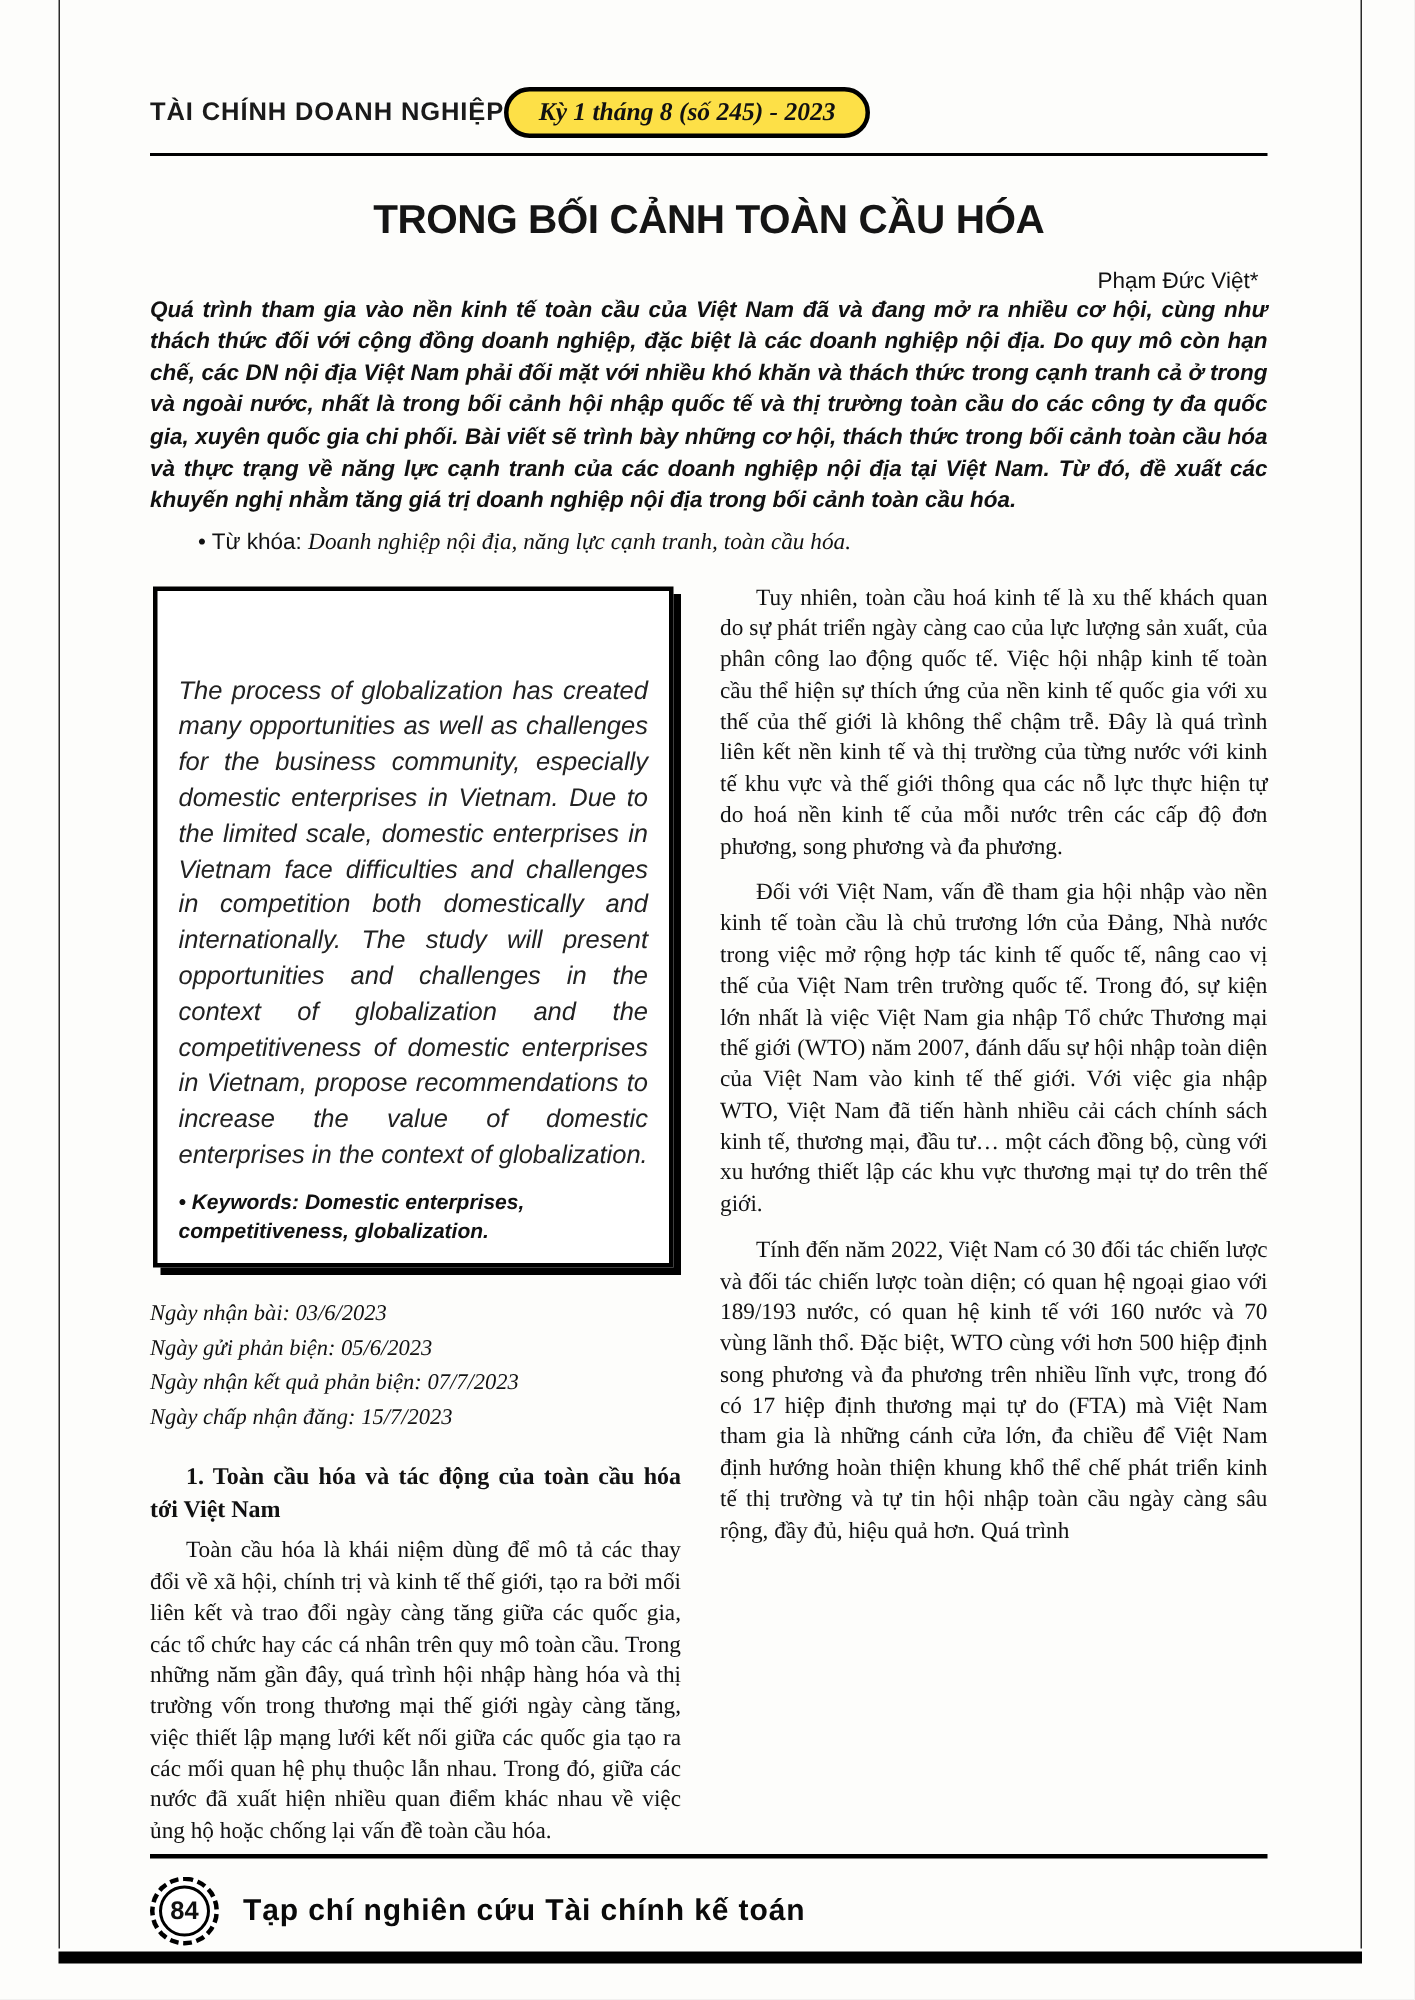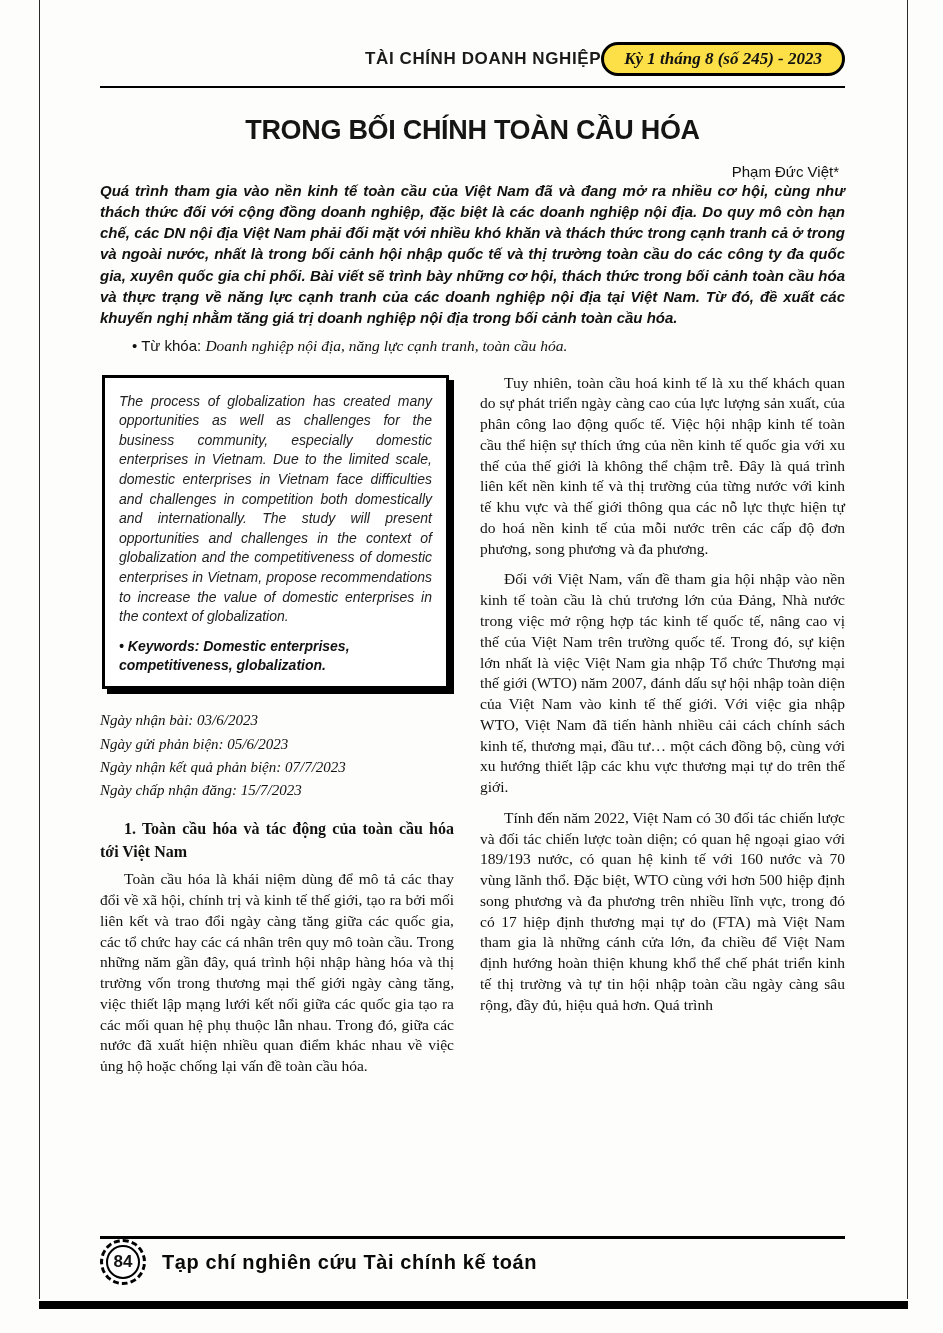--- a/index.html
+++ b/index.html
@@ -8,21 +8,21 @@
     position:relative; width:943px; height:1333px; margin:0 auto;
     background:#fdfdfb; color:#111; overflow:hidden;
     font-family:"Liberation Serif", serif;
   }
   .frame-left { position:absolute; left:39px; top:0; bottom:34px; width:1px; background:#2a2a2a; }
   .frame-right { position:absolute; right:35px; top:0; bottom:34px; width:1px; background:#2a2a2a; }
   .bottom-bar { position:absolute; left:39px; right:35px; bottom:24px; height:8px; background:#000; }
 
   .content { position:absolute; left:100px; right:98px; top:0; }
 
-  .header-row { margin-top:42px; display:flex; justify-content:flex-end; align-items:center; }
+  .header-row { margin-top:58px; display:flex; justify-content:flex-start; align-items:center; }
   .section-label {
     font-family:"Liberation Sans", sans-serif; font-weight:bold; font-size:17px;
     letter-spacing:0.6px; color:#1a1a1a;
   }
   .issue-badge {
     border:3px solid #000; border-radius:18px; padding:4px 20px;
     font-family:"Liberation Serif", serif; font-weight:bold; font-style:italic;
     font-size:17px; background:#fde047;
   }
   .header-rule { height:2px; background:#000; margin-top:10px; }
@@ -45,41 +45,41 @@
 
   .cols { display:flex; gap:26px; margin-top:16px; font-size:15.5px; line-height:1.34; }
   .col-left { width:354px; flex:0 0 354px; }
   .col-right { flex:1; }
 
   .en-box {
     border:3px solid #000; box-shadow:5px 5px 0 #000; background:#fff;
     padding:14px 14px 12px 14px; margin:4px 5px 0 2px;
   }
   .en-abstract {
-    font-family:"Liberation Sans", sans-serif; font-style:italic; font-size:14px;
-    line-height:1.4; text-align:justify; color:#222;
+    font-family:"Liberation Sans", sans-serif; font-style:italic; font-size:17px;
+    line-height:1.4; text-align:justify; color:#222;margin-top:41px;
   }
   .en-keywords {
     margin-top:10px; font-family:"Liberation Sans", sans-serif; font-style:italic;
     font-weight:bold; font-size:14px; line-height:1.35;
   }
   .dates { margin-top:20px; font-style:italic; font-size:15px; line-height:1.55; }
   .section-heading {
     margin-top:16px; font-weight:bold; font-size:16px; line-height:1.4; text-indent:24px; text-align:justify;
   }
   .body-para { margin-top:6px; text-align:justify; text-indent:24px; }
   .col-right .body-para { margin-top:10px; }
   .col-right .body-para:first-child { margin-top:2px; }
 
   .footnote-block { margin-top:12px; border-top:2px solid #000; padding-top:6px; }
   .footnote-text { font-weight:bold; font-style:italic; font-size:14.5px; }
 
   .footer {
     position:absolute; left:100px; right:98px; top:1236px;
-    border-top:3px solid #000; 
+    border-top:3px solid #000; padding-top:12px;
     display:flex; align-items:center; gap:16px;
   }
   .page-badge-outer {
     border:3px dashed #000; border-radius:50%; padding:3px; background:#fff;
     display:flex; align-items:center; justify-content:center;
   }
   .page-badge-inner {
     width:34px; height:34px; border:2px solid #000; border-radius:50%;
     display:flex; align-items:center; justify-content:center;
     font-family:"Liberation Sans", sans-serif; font-weight:bold; font-size:17px;
@@ -99,21 +99,21 @@
 
   <div class="content">
 
     <div class="header-row">
       <div class="section-label">TÀI CHÍNH DOANH NGHIỆP</div>
       <div class="issue-badge">Kỳ 1 tháng 8 (số 245) - 2023</div>
     </div>
     <div class="header-rule"></div>
 
     <div class="article-title">
-      <div>TRONG BỐI CHÍNH TOÀN CẦU HÓA</div>
+      <div>TRONG BỐI CẢNH TOÀN CẦU HÓA</div>
     </div>
 
     <div class="author">Phạm Đức Việt*</div>
 
     <div class="abstract-vi">Quá trình tham gia vào nền kinh tế toàn cầu của Việt Nam đã và đang mở ra nhiều cơ hội, cùng như thách thức đối với cộng đồng doanh nghiệp, đặc biệt là các doanh nghiệp nội địa. Do quy mô còn hạn chế, các DN nội địa Việt Nam phải đối mặt với nhiều khó khăn và thách thức trong cạnh tranh cả ở trong và ngoài nước, nhất là trong bối cảnh hội nhập quốc tế và thị trường toàn cầu do các công ty đa quốc gia, xuyên quốc gia chi phối. Bài viết sẽ trình bày những cơ hội, thách thức trong bối cảnh toàn cầu hóa và thực trạng về năng lực cạnh tranh của các doanh nghiệp nội địa tại Việt Nam. Từ đó, đề xuất các khuyến nghị nhằm tăng giá trị doanh nghiệp nội địa trong bối cảnh toàn cầu hóa.</div>
 
     <div class="keywords-vi">
       <span class="kw-label">• Từ khóa:</span>
       <span class="kw-text">Doanh nghiệp nội địa, năng lực cạnh tranh, toàn cầu hóa.</span>
     </div>

